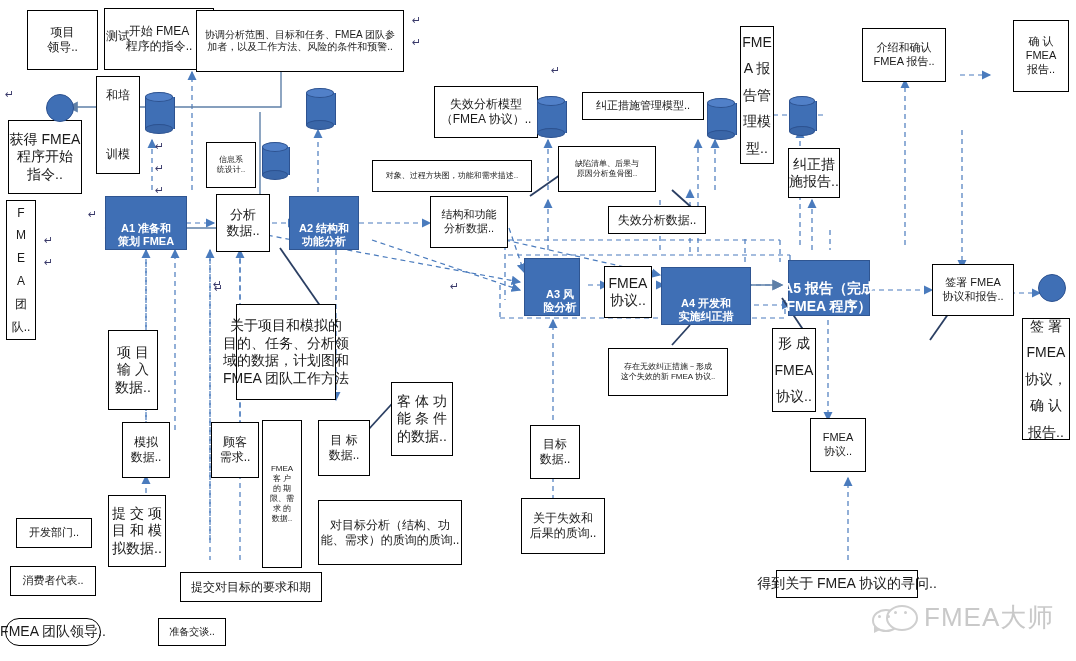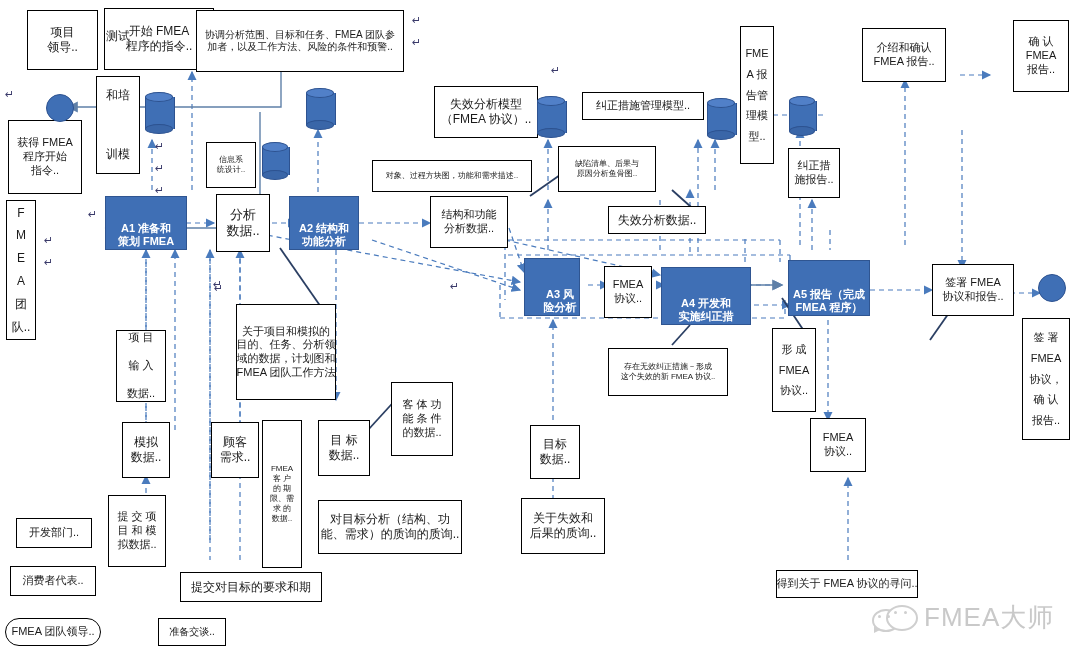--- a/index.html
+++ b/index.html
@@ -9,21 +9,21 @@
 
   .node{position:absolute;box-sizing:border-box;display:flex;flex-direction:column;
         align-items:center;justify-content:center;text-align:center;line-height:1.45;}
 
   
   .box{border:1px solid #000;background:#fff;color:#1a1a1a;}
 
   
   .proc{background:#3f6fb5;border:1px solid #2f5591;color:#ffffff;font-weight:700;justify-content:flex-end;}
   .f8{font-size:8px;}
-  .f9{font-size:11px;}
+  .f9{font-size:14px;}
   .f10{font-size:10px;}
   .f11{font-size:11px;}
   .f12{font-size:12px;}
   .f13{font-size:13px;}
   .tight{line-height:1.25;}
   .loose{line-height:1.9;}
 
   .line{display:block;white-space:nowrap;}
 
   
@@ -299,21 +299,21 @@
     <span class="line">形 成</span>
     <span class="line">FMEA</span>
     <span class="line">协议..</span>
   </div>
 
   <div class="node box f11 tight" style="left:810px;top:418px;width:56px;height:54px;">
     <span class="line">FMEA</span>
     <span class="line">协议..</span>
   </div>
 
-  <div class="node box f9 tight" style="left:116px;top:330px;width:50px;height:72px;justify-content:space-between;">
+  <div class="node box f9 tight" style="left:108px;top:330px;width:50px;height:80px;">
     <span class="line">项 目</span>
     <span class="line">输 入</span>
     <span class="line">数据..</span>
   </div>
 
   <div class="node box f9 tight" style="left:236px;top:304px;width:100px;height:96px;">
     <span class="line">关于项目和模拟的</span>
     <span class="line">目的、任务、分析领</span>
     <span class="line">域的数据，计划图和</span>
     <span class="line">FMEA 团队工作方法</span>
@@ -373,21 +373,21 @@
   </div>
 
   <div class="node box f10 tight" style="left:158px;top:618px;width:68px;height:28px;">
     <span class="line">准备交谈..</span>
   </div>
 
   <div class="node box f12 tight" style="left:180px;top:572px;width:142px;height:30px;">
     <span class="line">提交对目标的要求和期</span>
   </div>
 
-  <div class="node box f12 tight" style="left:318px;top:500px;width:144px;height:54px;">
+  <div class="node box f12 tight" style="left:318px;top:500px;width:144px;height:65px;">
     <span class="line">对目标分析（结构、功</span>
     <span class="line">能、需求）的质询的质询..</span>
   </div>
 
   <div class="node box f12 tight" style="left:521px;top:498px;width:84px;height:56px;">
     <span class="line">关于失效和</span>
     <span class="line">后果的质询..</span>
   </div>
 
   <div class="node box f9 tight" style="left:776px;top:570px;width:142px;height:28px;">

